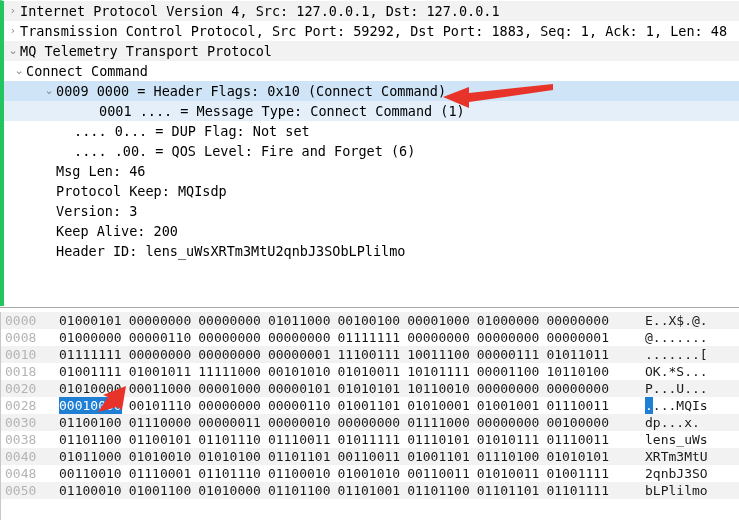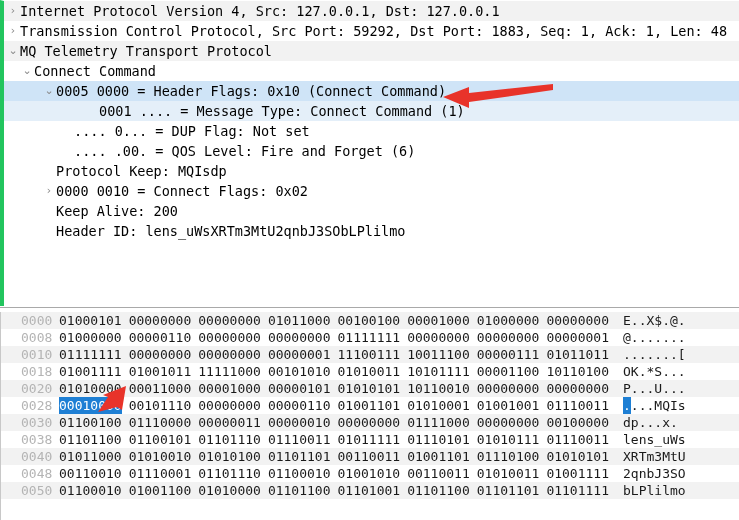--- a/index.html
+++ b/index.html
@@ -40,21 +40,21 @@
     color: #8a8a8a;
     font-family: "DejaVu Sans", sans-serif;
     font-size: 11px;
     vertical-align: top;
     line-height: 20px;
   }
   .twisty.blank { color: transparent; }
   .tree-label { display: inline-block; vertical-align: top; }
 
   .ind0 { padding-left: 2px; }
-  .ind1 { padding-left: 16px; }
+  .ind1 { padding-left: 8px; }
   .ind2 { padding-left: 38px; }
   .ind3 { padding-left: 56px; }
 
   
   .splitter {
     position: absolute; left: 0; top: 306px;
     width: 739px; height: 6px;
     background: #ffffff;
   }
   .splitter .line-top {
@@ -74,56 +74,57 @@
     position: relative;
     height: 17px;
     line-height: 17px;
     white-space: nowrap;
     font-size: 13px;
   }
   .hex-row.stripe { background: #f2f2f2; }
   .hex-off {
     display: inline-block;
     width: 52px;
-    padding-left: 20px;
+    padding-left: 4px;
     color: #b4b4b4;
   }
   .hex-gap { display: inline-block; width: 6px; }
   .hex-bytes { display: inline-block; color: #1a1a1a; }
   .byte { display: inline-block; padding: 0 0px; }
   .byte + .byte { margin-left: 7px; }
   .byte.hl { background: #1e7fd4; color: #ffffff; }
   .hex-ascii {
     display: inline-block;
-    margin-left: 14px;
+    margin-left: 36px;
     color: #1a1a1a;
   }
   .ach { display: inline-block; }
   .ach.hl { background: #1e7fd4; color: #ffffff; }
 
   
   .arrow-big { position: absolute; left: 443px; top: 84px; pointer-events: none; }
   .arrow-small { position: absolute; left: 96px; top: 386px; pointer-events: none; }
 </style>
 </head>
 <body>
 
 <div id="app">
 
   <div class="tree-pane" id="tree-pane">
       <div class="tree-row stripe"><span class="ind0"><span class="twisty">›</span><span class="tree-label">Internet Protocol Version 4, Src: 127.0.0.1, Dst: 127.0.0.1</span></span></div>
       <div class="tree-row"><span class="ind0"><span class="twisty">›</span><span class="tree-label">Transmission Control Protocol, Src Port: 59292, Dst Port: 1883, Seq: 1, Ack: 1, Len: 48</span></span></div>
       <div class="tree-row stripe"><span class="ind0"><span class="twisty">⌄</span><span class="tree-label">MQ Telemetry Transport Protocol</span></span></div>
       <div class="tree-row"><span class="ind1"><span class="twisty">⌄</span><span class="tree-label">Connect Command</span></span></div>
-      <div class="tree-row sel-strong"><span class="ind2"><span class="twisty">⌄</span><span class="tree-label">0005 0000 = Header Flags: 0x10 (Connect Command)</span></span></div>
+      <div class="tree-row sel-strong"><span class="ind2"><span class="twisty">⌄</span><span class="tree-label">0009 0000 = Header Flags: 0x10 (Connect Command)</span></span></div>
       <div class="tree-row sel-soft"><span class="ind3"><span class="twisty blank"></span><span class="tree-label">0001 .... = Message Type: Connect Command (1)</span></span></div>
       <div class="tree-row"><span class="ind3"><span class="twisty blank"></span><span class="tree-label">.... 0... = DUP Flag: Not set</span></span></div>
       <div class="tree-row"><span class="ind3"><span class="twisty blank"></span><span class="tree-label">.... .00. = QOS Level: Fire and Forget (6)</span></span></div>
+      <div class="tree-row"><span class="ind2"><span class="twisty blank"></span><span class="tree-label">Msg Len: 46</span></span></div>
       <div class="tree-row"><span class="ind2"><span class="twisty blank"></span><span class="tree-label">Protocol Keep: MQIsdp</span></span></div>
-      <div class="tree-row"><span class="ind2"><span class="twisty">›</span><span class="tree-label">0000 0010 = Connect Flags: 0x02</span></span></div>
+      <div class="tree-row"><span class="ind2"><span class="twisty blank"></span><span class="tree-label">Version: 3</span></span></div>
       <div class="tree-row"><span class="ind2"><span class="twisty blank"></span><span class="tree-label">Keep Alive: 200</span></span></div>
       <div class="tree-row"><span class="ind2"><span class="twisty blank"></span><span class="tree-label">Header ID: lens_uWsXRTm3MtU2qnbJ3SObLPlilmo</span></span></div>
     </div>
 
   <div class="splitter">
     <div class="line-top"></div>
   </div>
 
   <div class="hex-pane" id="hex-pane">
       <div class="hex-row stripe"><span class="hex-off">0000</span><span class="hex-gap"></span><span class="hex-bytes"><span class="byte">01000101</span><span class="byte">00000000</span><span class="byte">00000000</span><span class="byte">01011000</span><span class="byte">00100100</span><span class="byte">00001000</span><span class="byte">01000000</span><span class="byte">00000000</span></span><span class="hex-ascii"><span class="ach">E</span><span class="ach">.</span><span class="ach">.</span><span class="ach">X</span><span class="ach">$</span><span class="ach">.</span><span class="ach">@</span><span class="ach">.</span></span></div>

